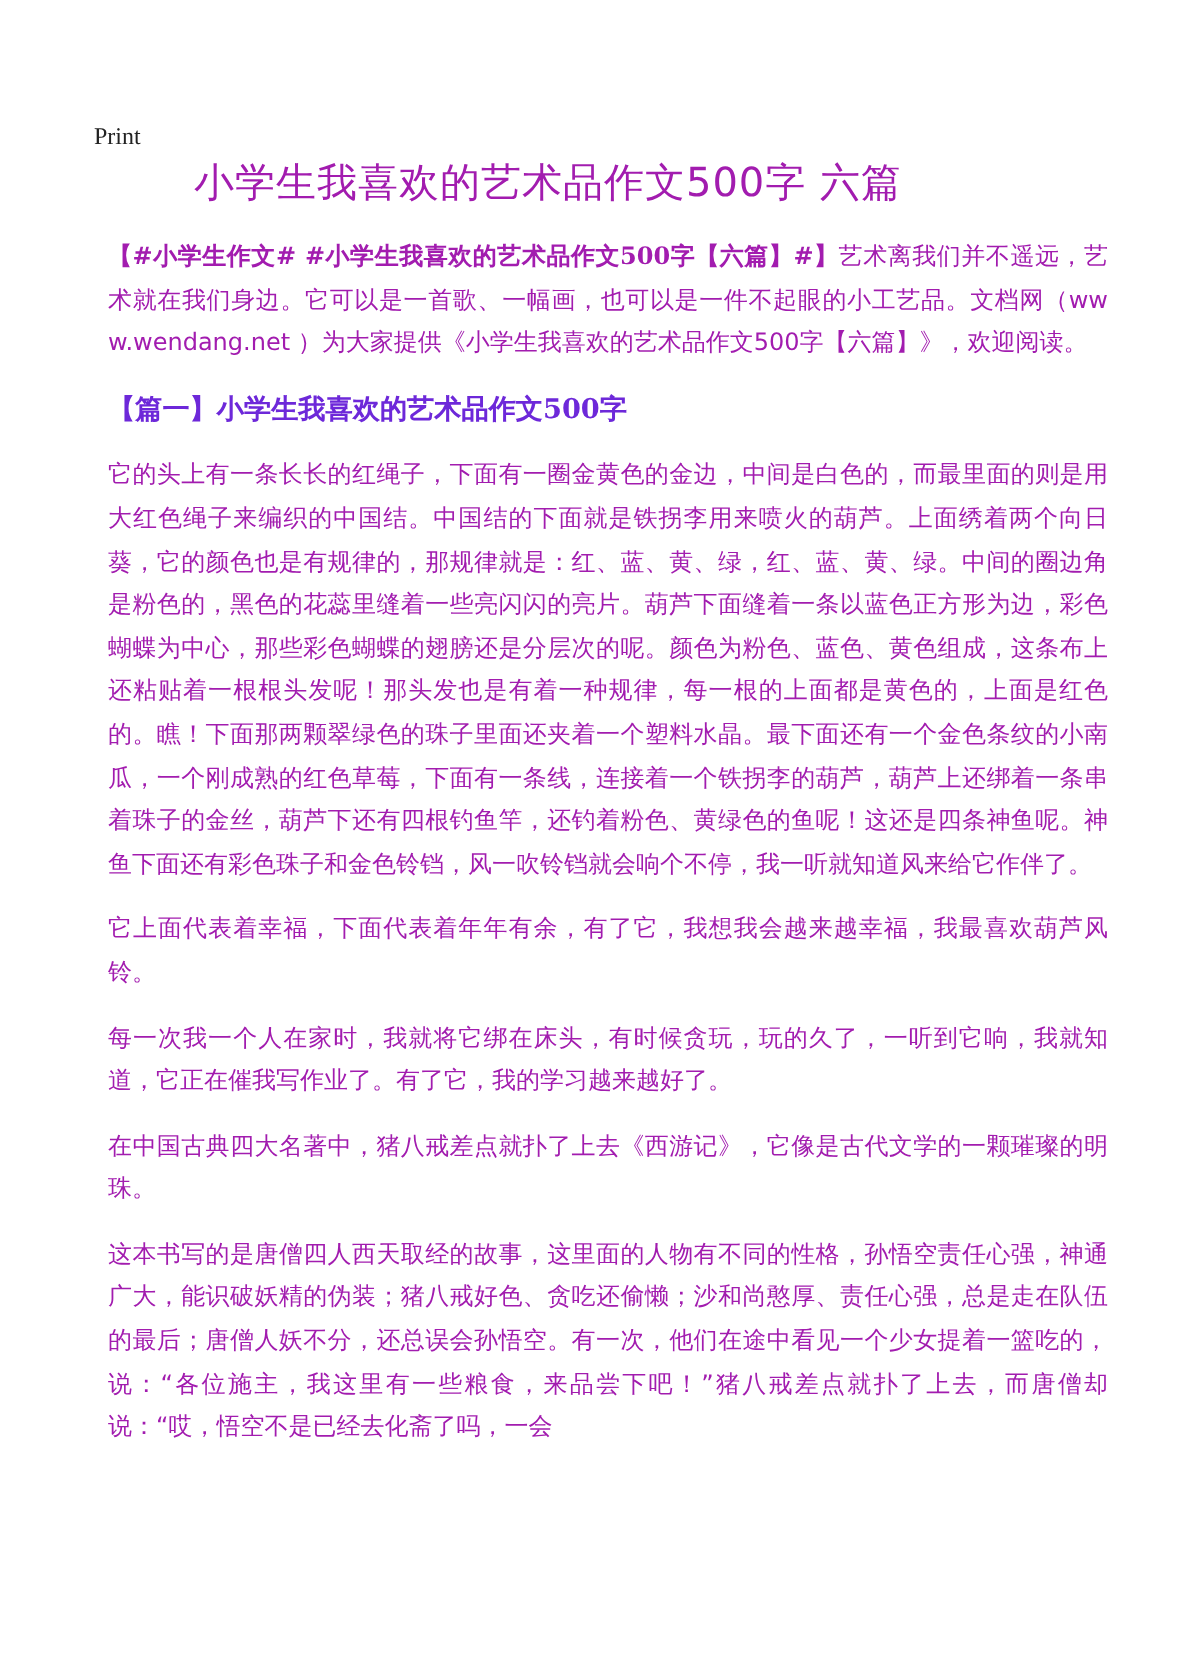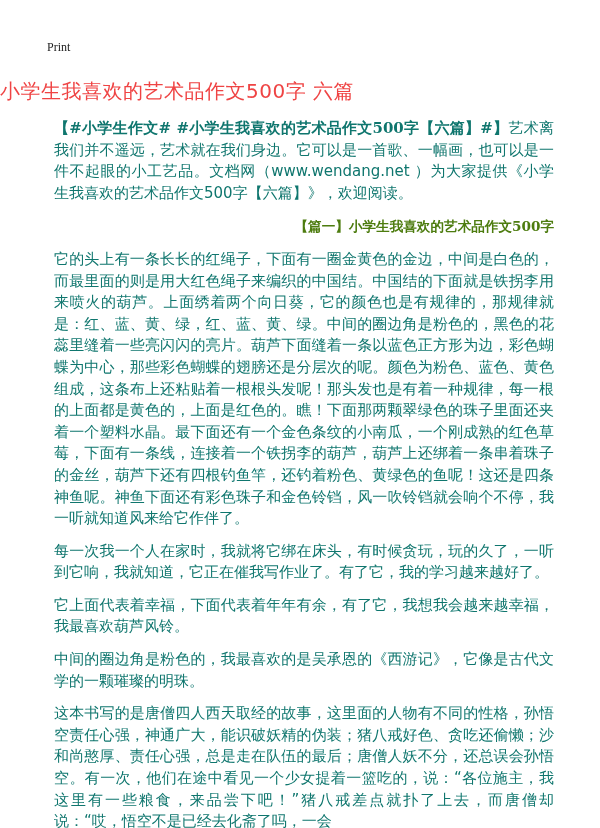--- a/index.html
+++ b/index.html
@@ -11,84 +11,83 @@
       width: 600px;
       height: 828px;
       position: relative;
       overflow: hidden;
       color: #1a1a1a;
       font-family: "DejaVu Sans", "Liberation Sans", sans-serif;
     }
     .print-label {
       position: absolute;
       left: 47px;
-      top: 40px;
+      top: 61px;
       font-family: "Liberation Serif", "DejaVu Serif", serif;
       font-size: 12px;
       color: #222;
     }
     .doc-title {
       position: absolute;
       left: 0;
       width: 548px;
       top: 78px;
-      text-align: left;
+      text-align: center;
       font-size: 20px;
       letter-spacing: 0.5px;
-      color: #ef4444;
+      color: #a21caf;
       margin: 0;
       font-weight: normal;
     }
     .content {
       position: absolute;
       left: 54px;
       top: 118px;
       width: 500px;
     }
     .para {
-      font-size: 15px;
+      font-size: 12px;
       line-height: 21.6px;
       margin: 0 0 11px 0;
       text-align: justify;
       word-break: break-all;
-      color: #0f766e;
+      color: #a21caf;
     }
     .para.intro {
       margin-bottom: 12px;
     }
     .bold-lead {
       font-family: "DejaVu Serif", "Liberation Serif", serif;
       font-weight: bold;
     }
     .section-heading {
       font-family: "DejaVu Serif", "Liberation Serif", serif;
       font-weight: bold;
       font-size: 13.6px;
       line-height: 21.6px;
       margin: 5px 0 11px 0;
-      color: #4d7c0f;
-      text-align: right;
+      color: #6d28d9;
     }
   </style>
 </head>
 <body>
 
 <div class="print-label">Print</div>
 
 <h1 class="doc-title">小学生我喜欢的艺术品作文500字 六篇</h1>
 
 <div class="content">
 
   <p class="para intro"><span class="bold-lead">【#小学生作文# #小学生我喜欢的艺术品作文500字【六篇】#】</span><span>艺术离我们并不遥远，艺术就在我们身边。它可以是一首歌、一幅画，也可以是一件不起眼的小工艺品。文档网（www.wendang.net ）为大家提供《小学生我喜欢的艺术品作文500字【六篇】》，欢迎阅读。</span></p>
 
   <div>
     <div class="section-heading">【篇一】小学生我喜欢的艺术品作文500字</div>
     <p class="para">它的头上有一条长长的红绳子，下面有一圈金黄色的金边，中间是白色的，而最里面的则是用大红色绳子来编织的中国结。中国结的下面就是铁拐李用来喷火的葫芦。上面绣着两个向日葵，它的颜色也是有规律的，那规律就是：红、蓝、黄、绿，红、蓝、黄、绿。中间的圈边角是粉色的，黑色的花蕊里缝着一些亮闪闪的亮片。葫芦下面缝着一条以蓝色正方形为边，彩色蝴蝶为中心，那些彩色蝴蝶的翅膀还是分层次的呢。颜色为粉色、蓝色、黄色组成，这条布上还粘贴着一根根头发呢！那头发也是有着一种规律，每一根的上面都是黄色的，上面是红色的。瞧！下面那两颗翠绿色的珠子里面还夹着一个塑料水晶。最下面还有一个金色条纹的小南瓜，一个刚成熟的红色草莓，下面有一条线，连接着一个铁拐李的葫芦，葫芦上还绑着一条串着珠子的金丝，葫芦下还有四根钓鱼竿，还钓着粉色、黄绿色的鱼呢！这还是四条神鱼呢。神鱼下面还有彩色珠子和金色铃铛，风一吹铃铛就会响个不停，我一听就知道风来给它作伴了。</p>
+    <p class="para">它上面代表着幸福，下面代表着年年有余，有了它，我想我会越来越幸福，我最喜欢葫芦风铃。</p>
     <p class="para">每一次我一个人在家时，我就将它绑在床头，有时候贪玩，玩的久了，一听到它响，我就知道，它正在催我写作业了。有了它，我的学习越来越好了。</p>
-    <p class="para">它上面代表着幸福，下面代表着年年有余，有了它，我想我会越来越幸福，我最喜欢葫芦风铃。</p>
   </div>
 
   <div>
-    <p class="para">中间的圈边角是粉色的，我最喜欢的是吴承恩的《西游记》，它像是古代文学的一颗璀璨的明珠。</p>
+    <p class="para">在中国古典四大名著中，猪八戒差点就扑了上去《西游记》，它像是古代文学的一颗璀璨的明珠。</p>
     <p class="para">这本书写的是唐僧四人西天取经的故事，这里面的人物有不同的性格，孙悟空责任心强，神通广大，能识破妖精的伪装；猪八戒好色、贪吃还偷懒；沙和尚憨厚、责任心强，总是走在队伍的最后；唐僧人妖不分，还总误会孙悟空。有一次，他们在途中看见一个少女提着一篮吃的，说：“各位施主，我这里有一些粮食，来品尝下吧！”猪八戒差点就扑了上去，而唐僧却说：“哎，悟空不是已经去化斋了吗，一会</p>
   </div>
 
 </div>
 
 </body></html>

